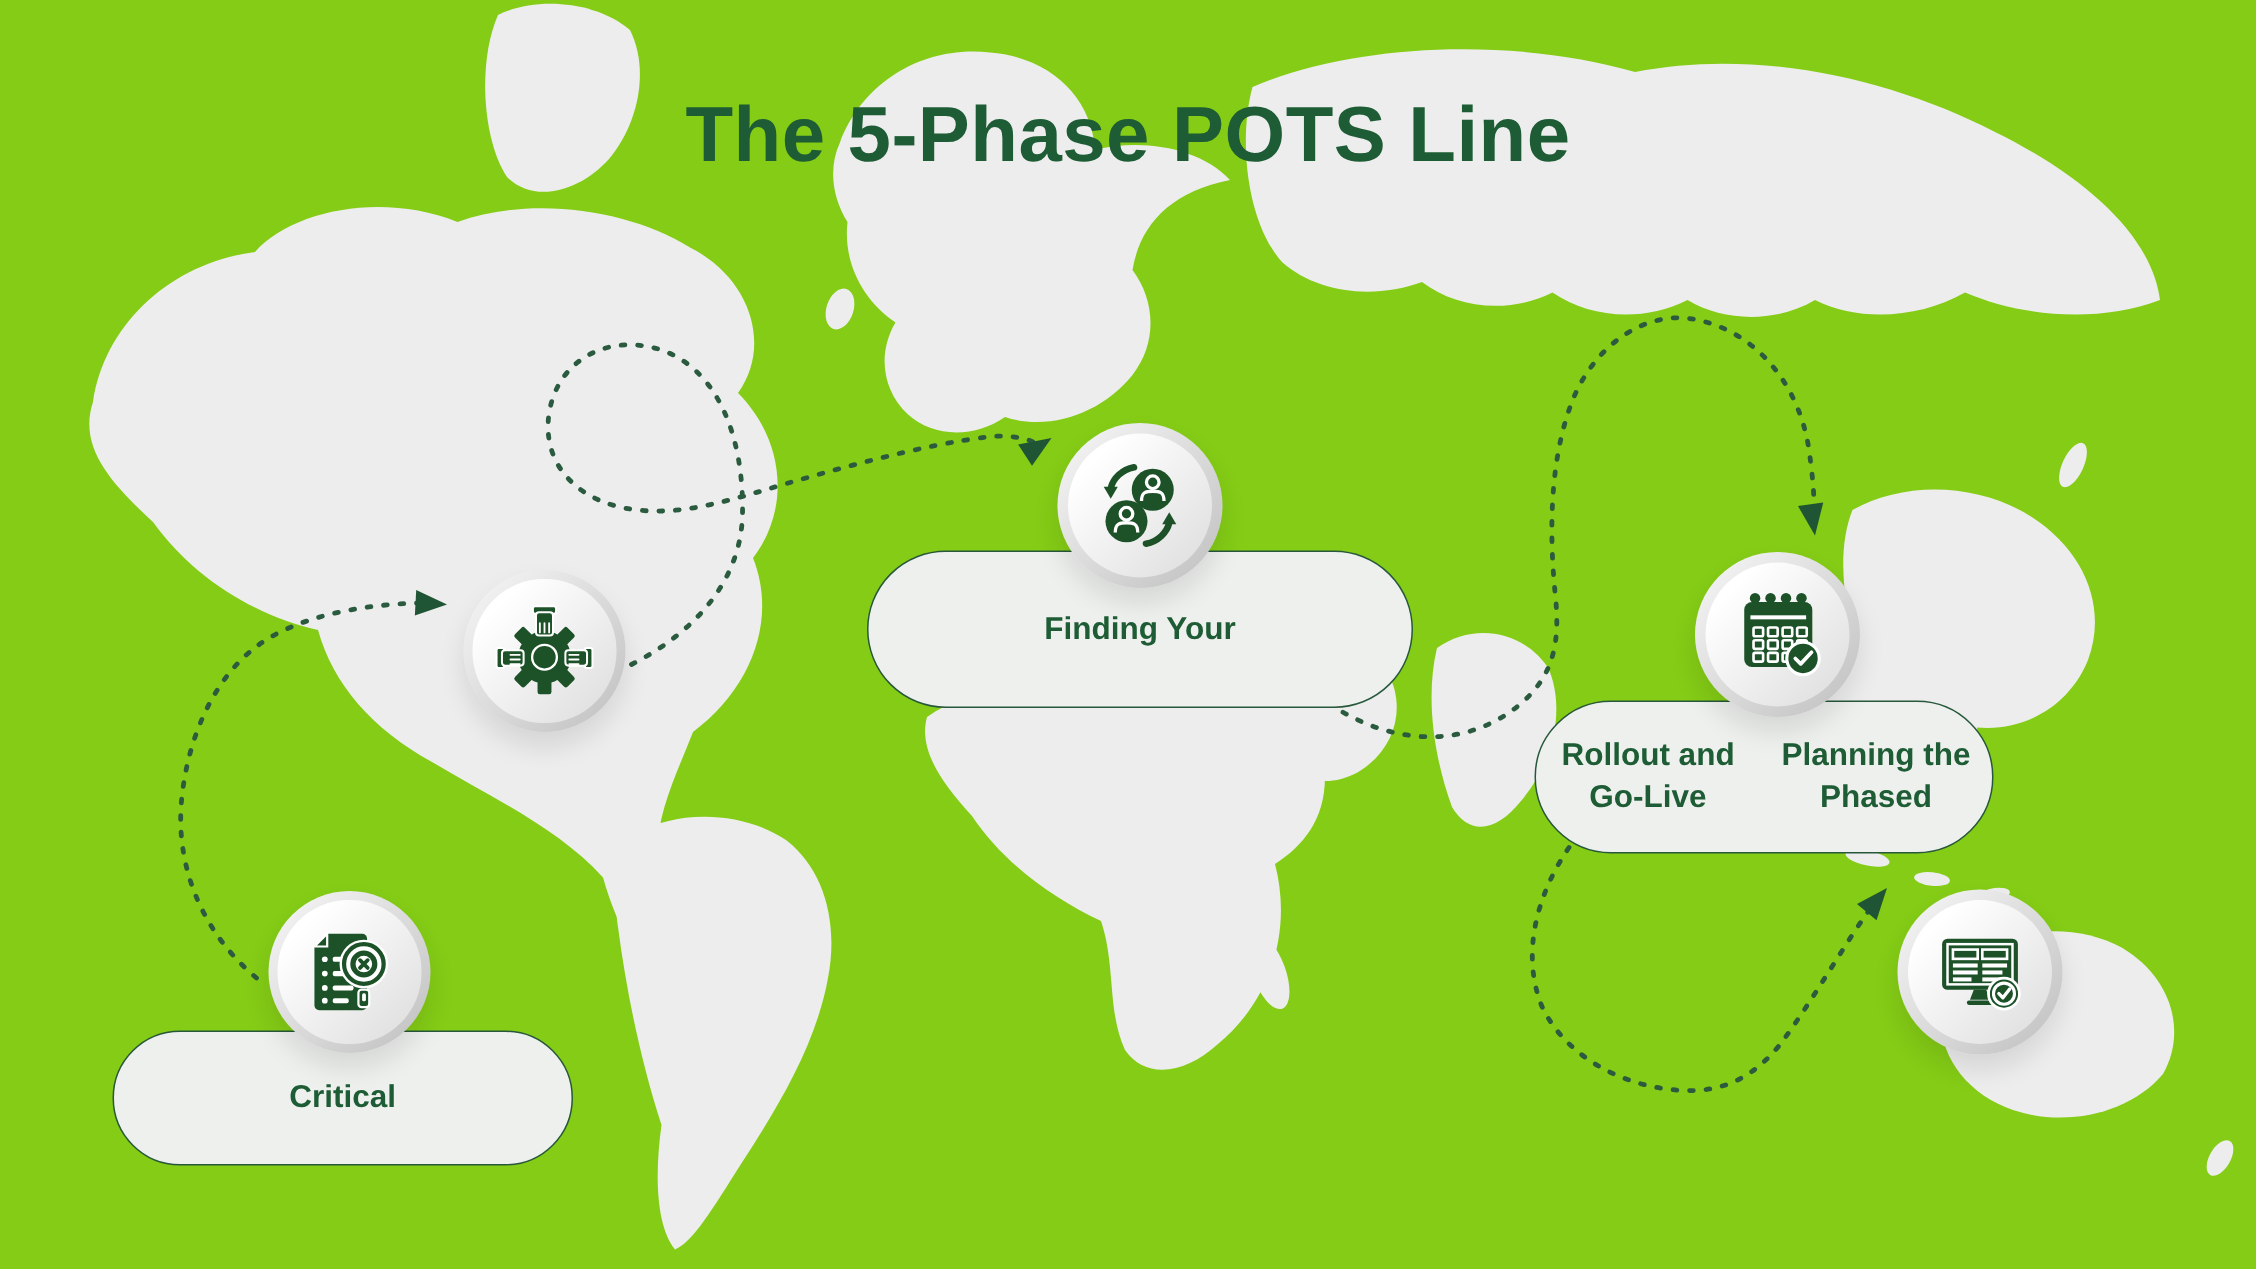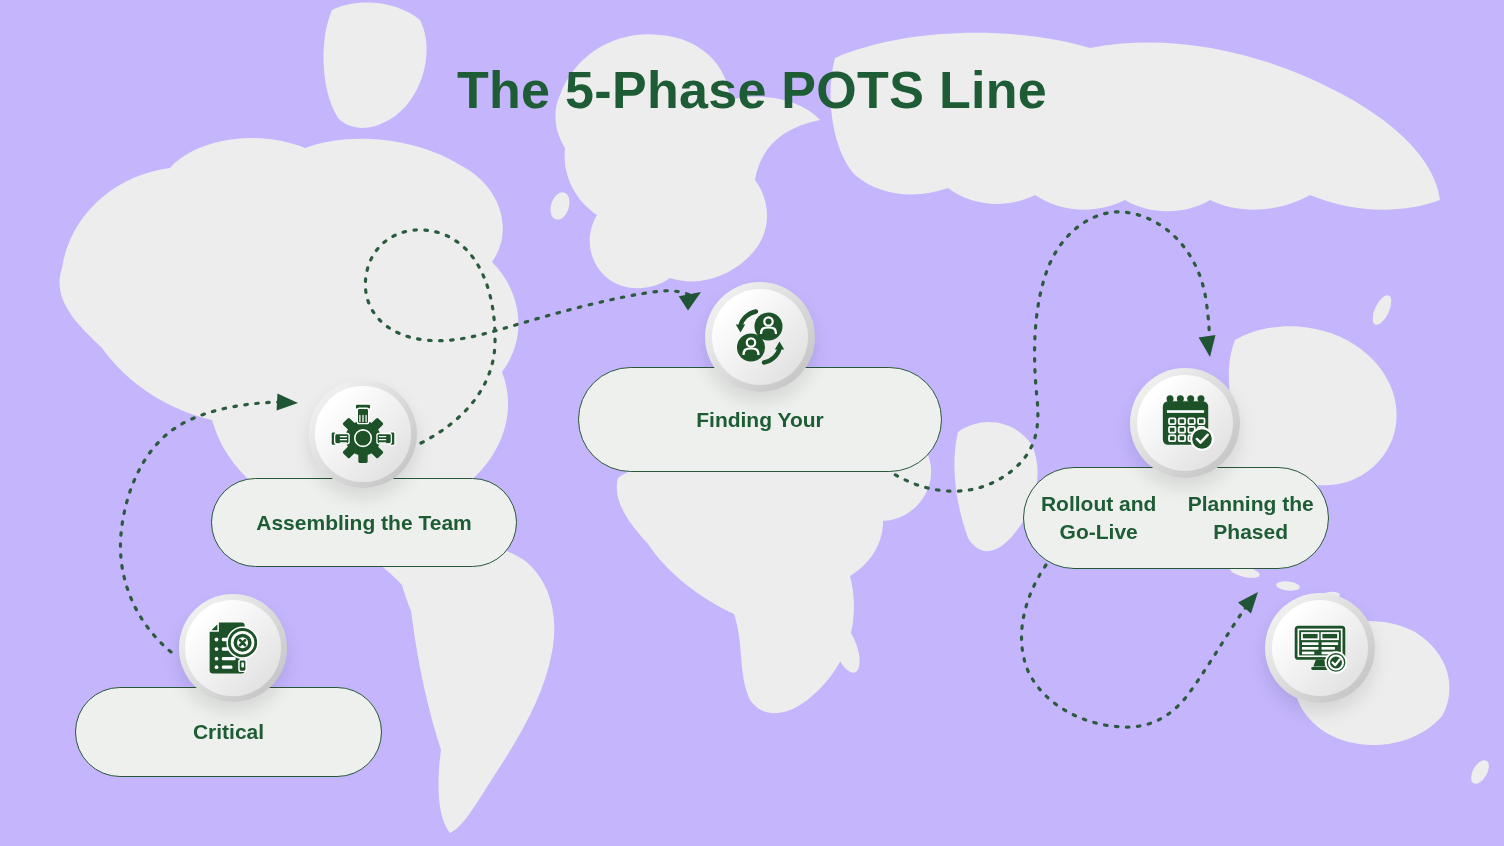--- a/index.html
+++ b/index.html
@@ -1,18 +1,18 @@
 <!DOCTYPE html>
 <html><head>
 <meta charset="utf-8">
 <style>
   html,body{margin:0;padding:0;background:#ffffff;}
   .canvas{
     position:relative;width:1504px;height:846px;overflow:hidden;
-    background:#c4b5fd;font-family:"Liberation Sans",sans-serif;
+    background:#84cc16;font-family:"Liberation Sans",sans-serif;
   }
   .layer{position:absolute;left:0;top:0;width:1504px;height:846px;}
   .map-layer{z-index:1;}
   .connector-layer{z-index:2;}
   .title{
     position:absolute;z-index:5;top:56px;left:0;width:100%;
     text-align:center;margin:0;color:#1d5c34;font-weight:bold;
     font-size:52px;line-height:1.32;letter-spacing:.3px;
   }
   .title span{display:block;}
@@ -125,24 +125,20 @@
         <circle cx="41" cy="27" r="14.5" fill="#1d5229" stroke="#ffffff" stroke-width="1.5"></circle>
         <circle cx="41" cy="27" r="9.8" fill="none" stroke="#ffffff" stroke-width="2.6"></circle>
         <circle cx="41" cy="27" r="5.2" fill="#ffffff"></circle>
         <path d="M38.6 24.6 L43.4 29.4 M43.4 24.6 L38.6 29.4" stroke="#1d5229" stroke-width="2.4" stroke-linecap="round"></path>
         <rect x="37.6" y="43" width="6.8" height="11" rx="2" fill="#1d5229" stroke="#ffffff" stroke-width="1.4"></rect>
         <rect x="39.9" y="45.4" width="2.4" height="5" rx="1" fill="#ffffff"></rect>
       </svg>
     </div>
   </div>
 
-  <div class="pill" id="pill-2">
-    <div>Assembling the Team</div>
-    <div></div>
-  </div>
   <div class="node-circle" id="circle-2">
     <div class="face">
       <svg width="66" height="66" viewBox="0 0 64 64">
         <g fill="#1d5229">
           <rect x="27.5" y="12" width="9" height="9" rx="1.5" transform="rotate(0 32 36)"></rect>
           <rect x="27.5" y="12" width="9" height="9" rx="1.5" transform="rotate(45 32 36)"></rect>
           <rect x="27.5" y="12" width="9" height="9" rx="1.5" transform="rotate(90 32 36)"></rect>
           <rect x="27.5" y="12" width="9" height="9" rx="1.5" transform="rotate(135 32 36)"></rect>
           <rect x="27.5" y="12" width="9" height="9" rx="1.5" transform="rotate(180 32 36)"></rect>
           <rect x="27.5" y="12" width="9" height="9" rx="1.5" transform="rotate(225 32 36)"></rect>

